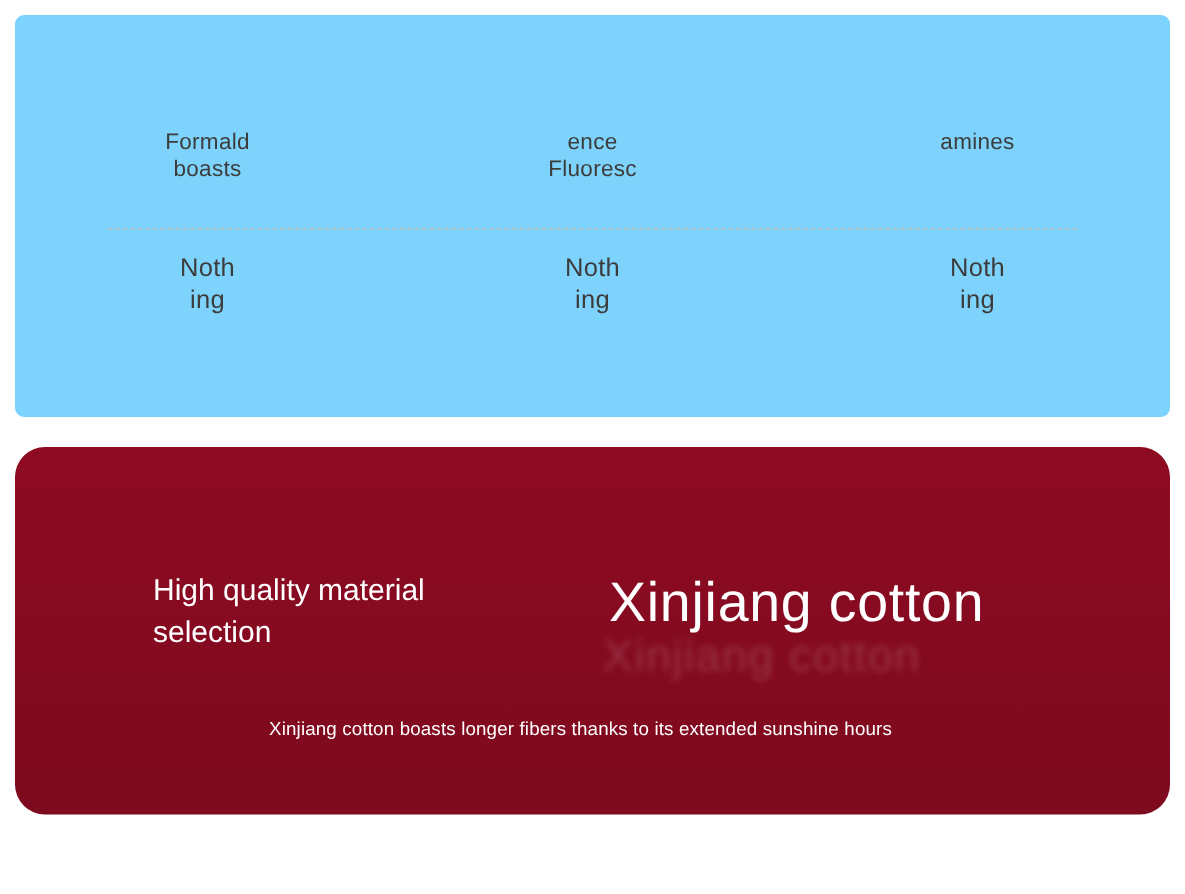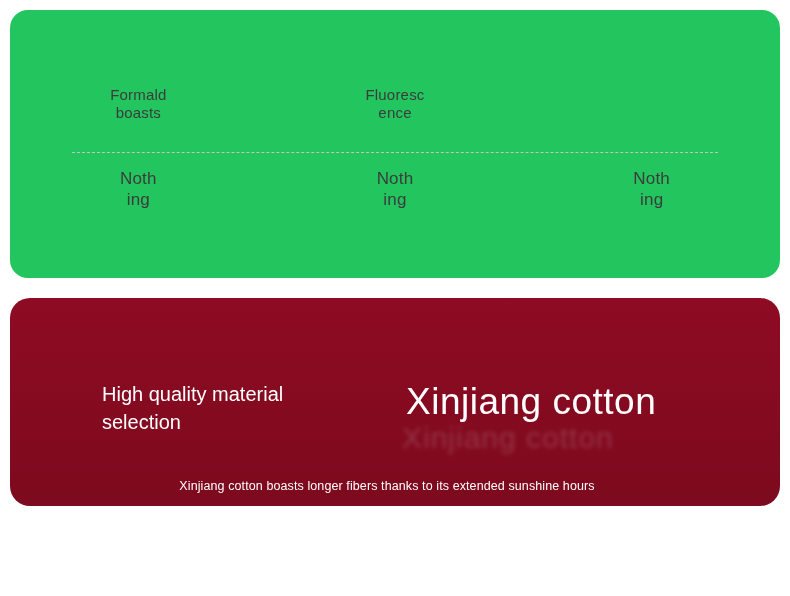--- a/index.html
+++ b/index.html
@@ -15,22 +15,22 @@
     overflow: hidden;
   }
 
   
   .spec-card {
     position: absolute;
     left: 10px;
     top: 10px;
     width: 770px;
     height: 268px;
-    background: #22c55e;
-    border-radius: 18px;
+    background: #7dd3fc;
+    border-radius: 6px;
     box-sizing: border-box;
   }
 
   .spec-columns {
     position: absolute;
     left: 0;
     top: 0;
     width: 100%;
     display: flex;
   }
@@ -68,21 +68,21 @@
     line-height: 21px;
     color: #3c3c3c;
   }
 
   
   .hero-card {
     position: absolute;
     left: 10px;
     top: 298px;
     width: 770px;
-    height: 208px;
+    height: 245px;
     background: #8c0a22;
     background: linear-gradient(180deg, #8e0b23 0%, #7d0a1e 100%);
     border-radius: 20px;
     overflow: hidden;
     box-sizing: border-box;
   }
 
   .hero-left-title {
     position: absolute;
     left: 92px;
@@ -137,24 +137,25 @@
 <body>
 
 <div class="spec-card">
 
   <div class="spec-columns spec-head-row">
     <div class="spec-col">
       <span class="line">Formald</span>
       <span class="line">boasts</span>
     </div>
     <div class="spec-col">
+      <span class="line">ence</span>
       <span class="line">Fluoresc</span>
-      <span class="line">ence</span>
     </div>
     <div class="spec-col">
+      <span class="line">amines</span>
     </div>
   </div>
 
   <div class="spec-divider"></div>
 
   <div class="spec-columns spec-value-row">
     <div class="spec-col spec-value">
       <span class="line">Noth</span>
       <span class="line">ing</span>
     </div>

